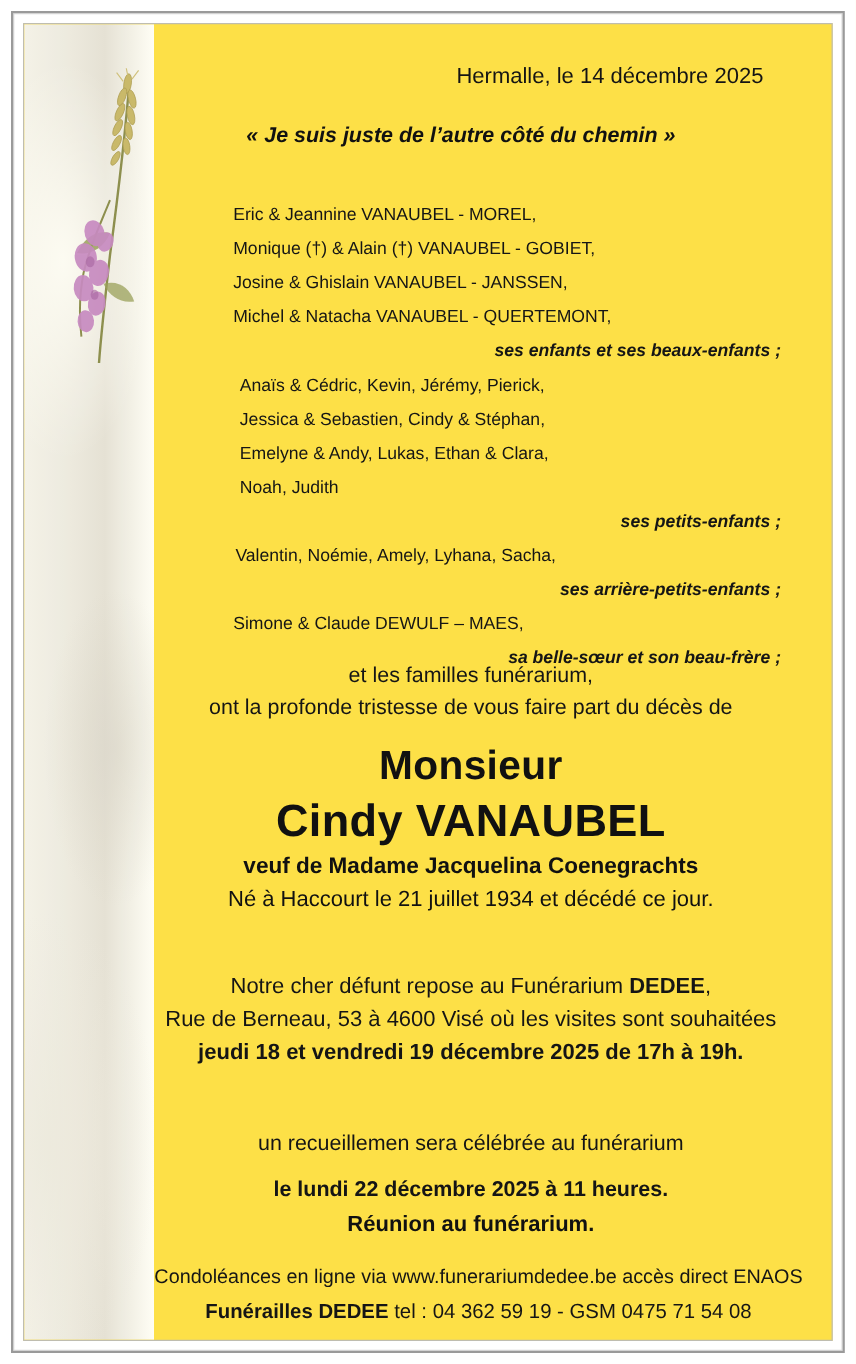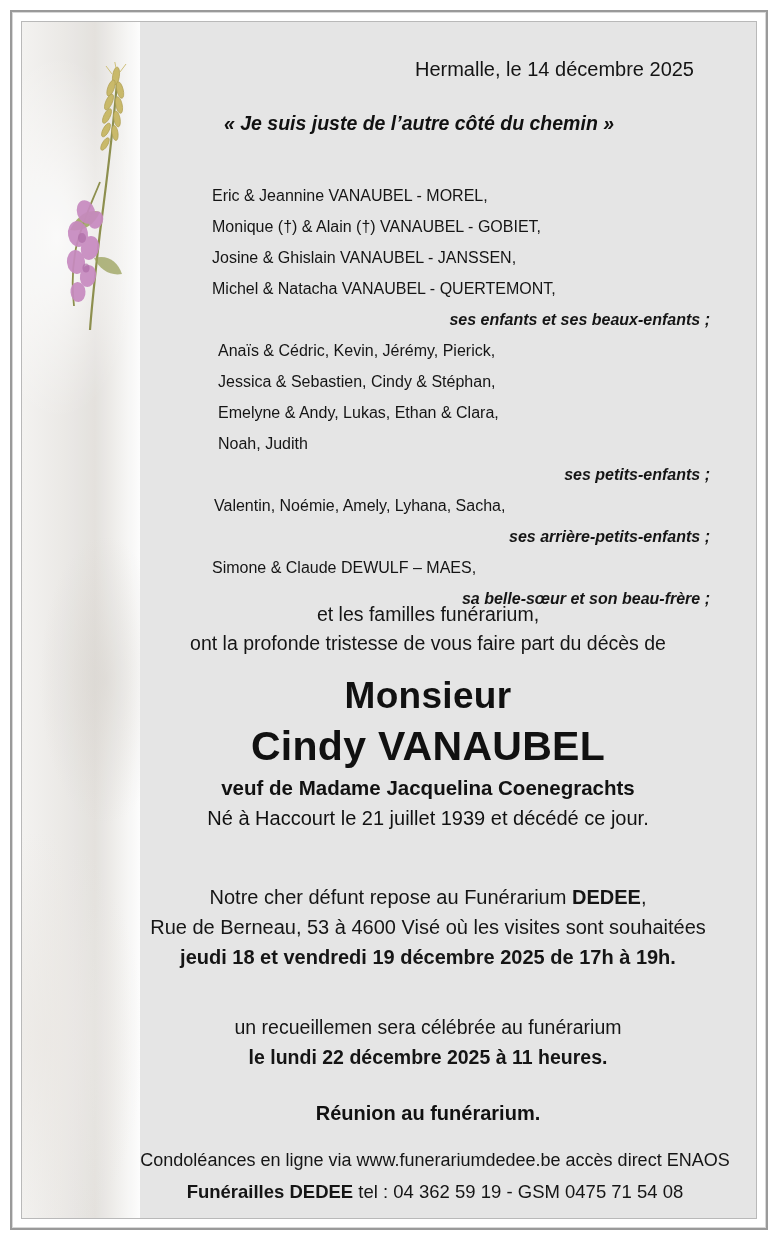--- a/index.html
+++ b/index.html
@@ -25,21 +25,21 @@
     border: 2px solid #9a9a9a;
     box-shadow: 0 0 0 1px #d8d8d8 inset;
   }
   .card-inner {
     position: absolute;
     left: 9px;
     top: 9px;
     right: 9px;
     bottom: 9px;
     border: 1px solid #b9b9b9;
-    background: #e5e5e5;
+    background: #fde047;
     overflow: hidden;
   }
   
   .deco-band {
     position: absolute;
     left: 0;
     top: 0;
     width: 118px;
     height: 100%;
     background:
@@ -116,21 +116,21 @@
   .name-block { top: 650px; left: 0; right: 40px; text-align: center; }
   .name-1 { font-size: 37px; font-weight: bold; line-height: 48px; letter-spacing: 0.3px; }
   .name-2 { font-size: 41px; font-weight: bold; line-height: 53px; letter-spacing: 0.3px; }
   .name-3 { font-size: 20.5px; font-weight: bold; line-height: 30px; }
   .name-4 { font-size: 20px; line-height: 30px; }
 
   .funerarium { top: 860px; left: 0; right: 40px; text-align: center; }
   .funerarium .line { line-height: 30px; font-size: 20px; }
 
   .ceremony { top: 990px; left: 0; right: 40px; text-align: center; }
-  .ceremony .line { line-height: 30px; font-size: 19.5px; }
+  .ceremony .line { line-height: 30px; font-size: 19.5px; margin-top: 12px; }
 
   .reunion { top: 1080px; left: 0; right: 40px; text-align: center; font-size: 20px; font-weight: bold; }
 
   .footer { top: 1122px; left: 0; right: 26px; text-align: center; }
   .footer .line { line-height: 32px; font-size: 18.5px; }
   .footer .line.small { font-size: 18px; }
 </style>
 </head>
 <body>
 
@@ -210,21 +210,21 @@
 
       <div class="block intro">
         <div class="line center">et les familles funérarium,</div>
         <div class="line center">ont la profonde tristesse de vous faire part du décès de</div>
       </div>
 
       <div class="block name-block">
         <div class="name-1">Monsieur</div>
         <div class="name-2">Cindy VANAUBEL</div>
         <div class="name-3">veuf de Madame Jacquelina Coenegrachts</div>
-        <div class="name-4">Né à Haccourt le 21 juillet 1939 et décédé ce jour.</div>
+        <div class="name-4">Né à Haccourt le 21 juillet 1934 et décédé ce jour.</div>
       </div>
 
       <div class="block funerarium">
         <div class="line center"><span>Notre cher défunt repose au Funérarium </span><span class="bold">DEDEE</span><span>,</span></div>
         <div class="line center">Rue de Berneau, 53 à 4600 Visé où les visites sont souhaitées</div>
         <div class="line center bold">jeudi 18 et vendredi 19 décembre 2025 de 17h à 19h.</div>
       </div>
 
       <div class="block ceremony">
         <div class="line center">un recueillemen sera célébrée au funérarium</div>

